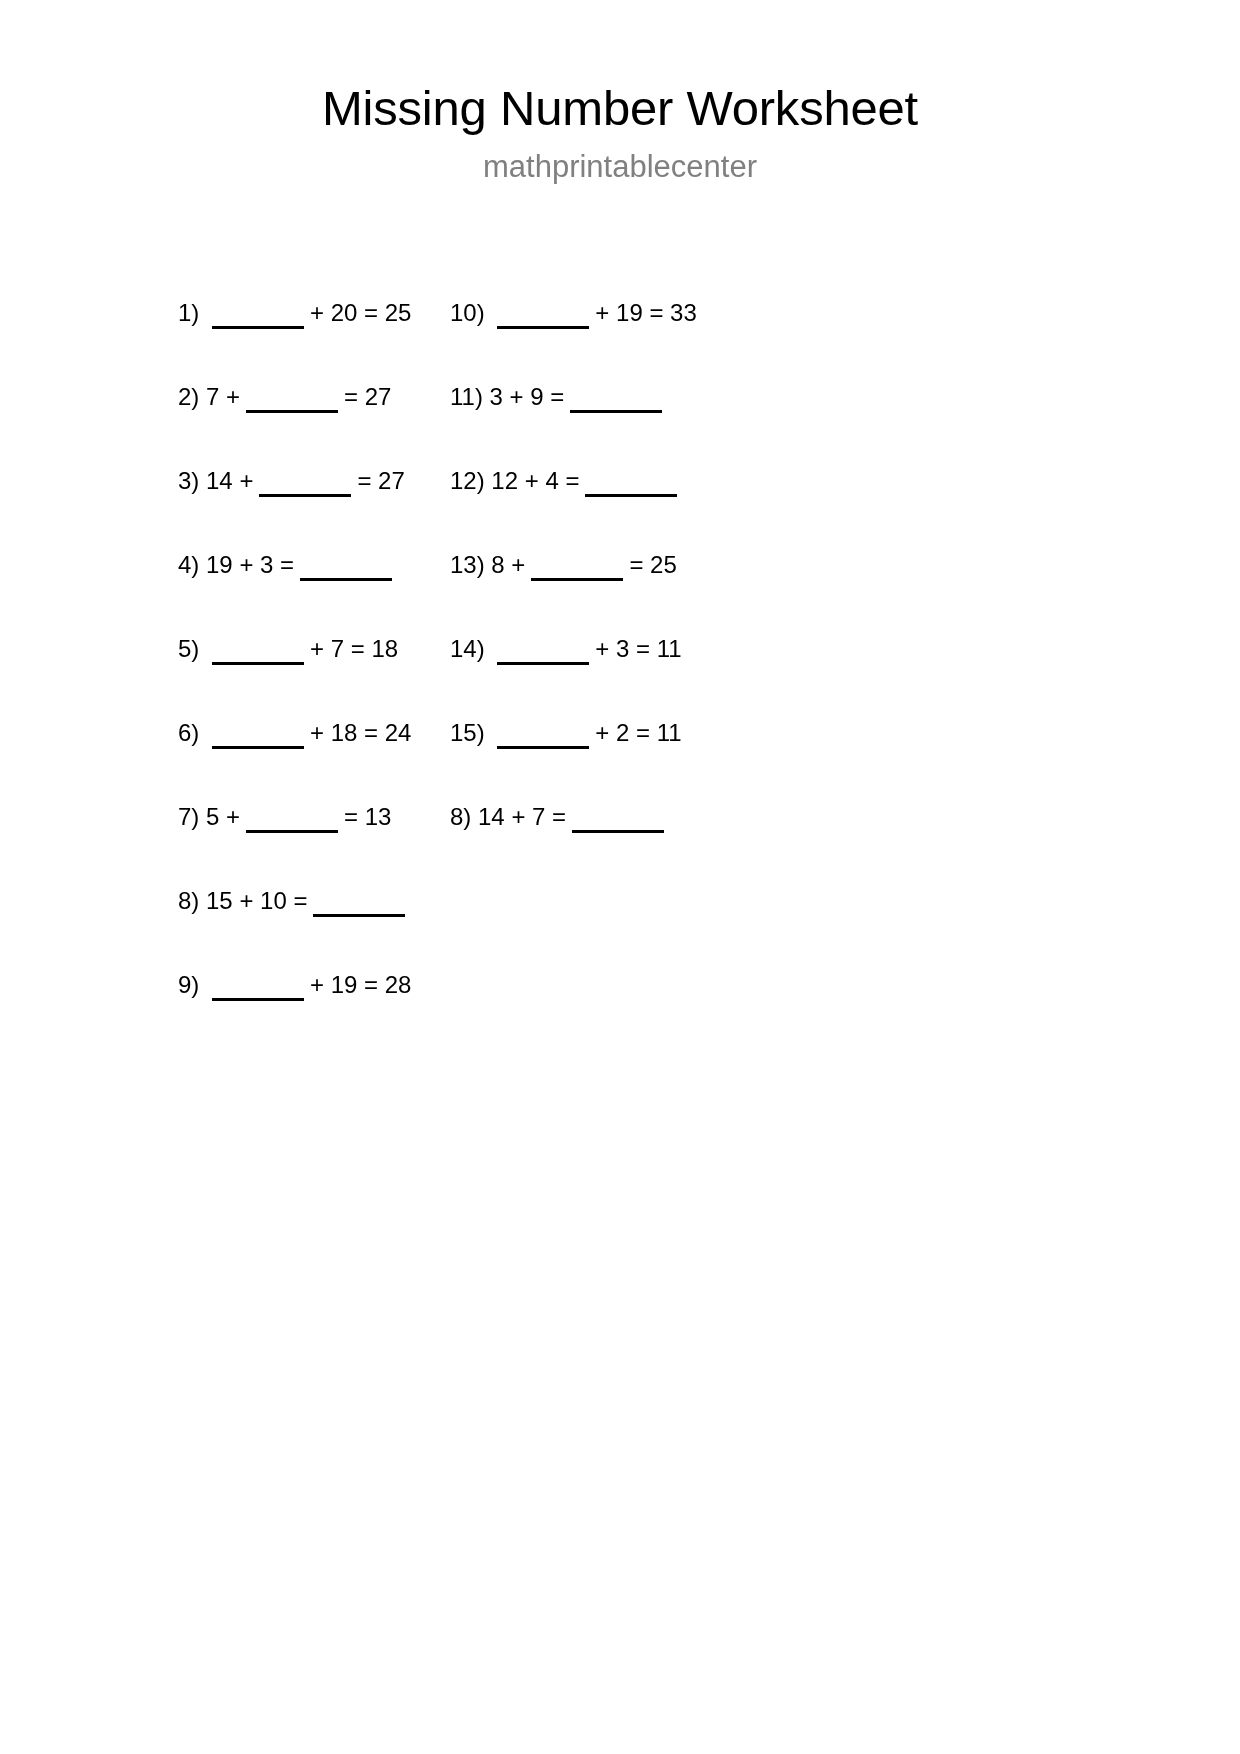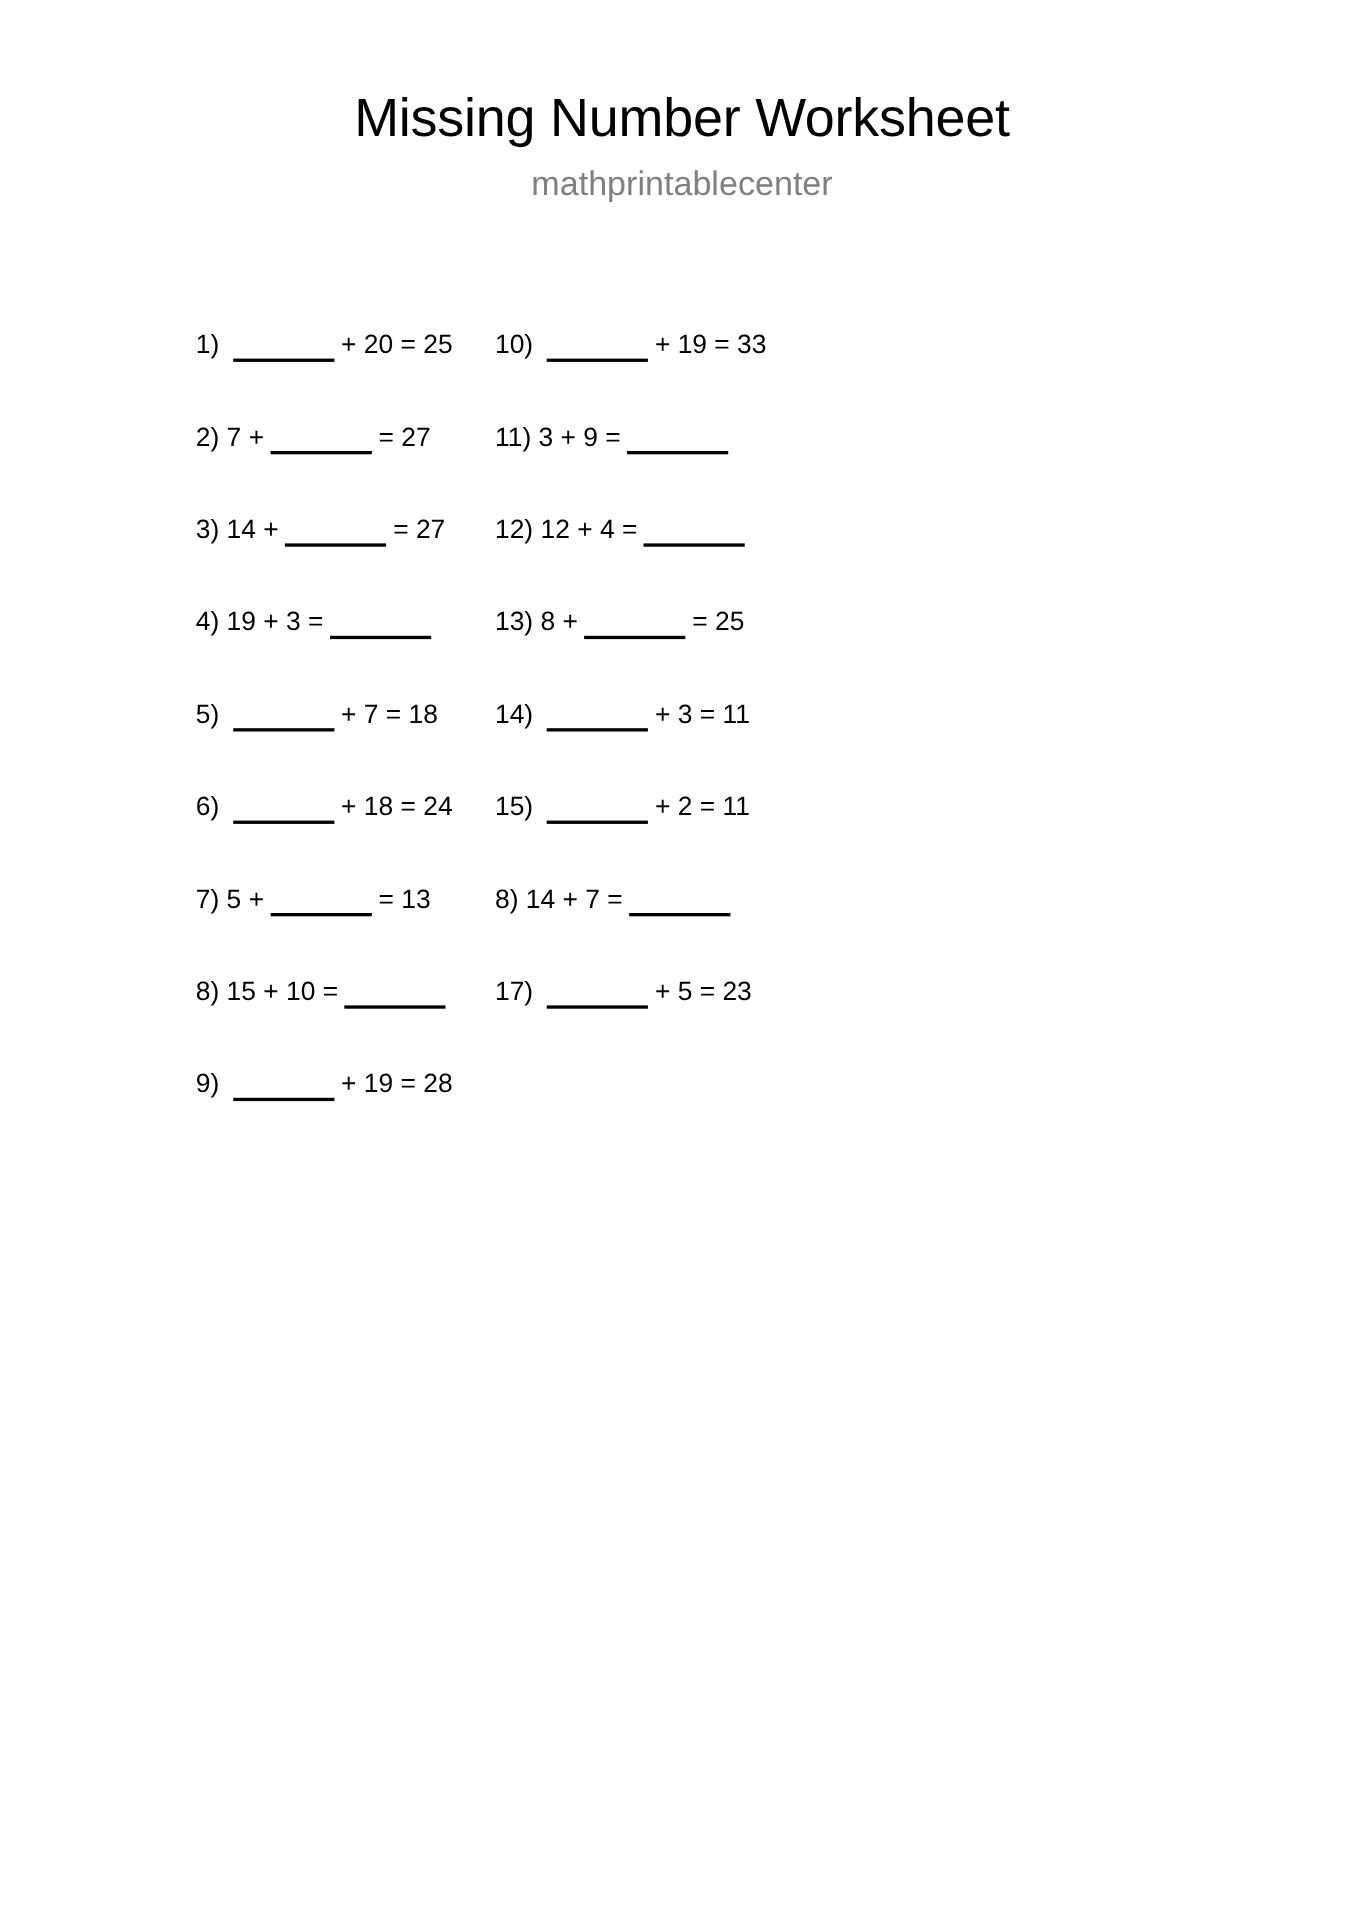--- a/index.html
+++ b/index.html
@@ -109,17 +109,16 @@
         <div class="problem"><span class="num">9)</span><span class="tok"> </span><span class="blank"></span><span class="tok">+ 19 = 28</span></div>
       </div>
     <div class="column column-right">
         <div class="problem"><span class="num">10)</span><span class="tok"> </span><span class="blank"></span><span class="tok">+ 19 = 33</span></div>
         <div class="problem"><span class="num">11)</span><span class="tok"> 3 + 9 =</span><span class="blank"></span><span class="tok"></span></div>
         <div class="problem"><span class="num">12)</span><span class="tok"> 12 + 4 =</span><span class="blank"></span><span class="tok"></span></div>
         <div class="problem"><span class="num">13)</span><span class="tok"> 8 +</span><span class="blank"></span><span class="tok">= 25</span></div>
         <div class="problem"><span class="num">14)</span><span class="tok"> </span><span class="blank"></span><span class="tok">+ 3 = 11</span></div>
         <div class="problem"><span class="num">15)</span><span class="tok"> </span><span class="blank"></span><span class="tok">+ 2 = 11</span></div>
         <div class="problem"><span class="num">8)</span><span class="tok"> 14 + 7 =</span><span class="blank"></span><span class="tok"></span></div>
-        <div class="problem"><span class="num">17)</span><span class="tok"> </span><span class="blank"></span><span class="tok">+ 5 = 23</span></div>
       </div>
   </div>
 
 </div>
 
 </body></html>

